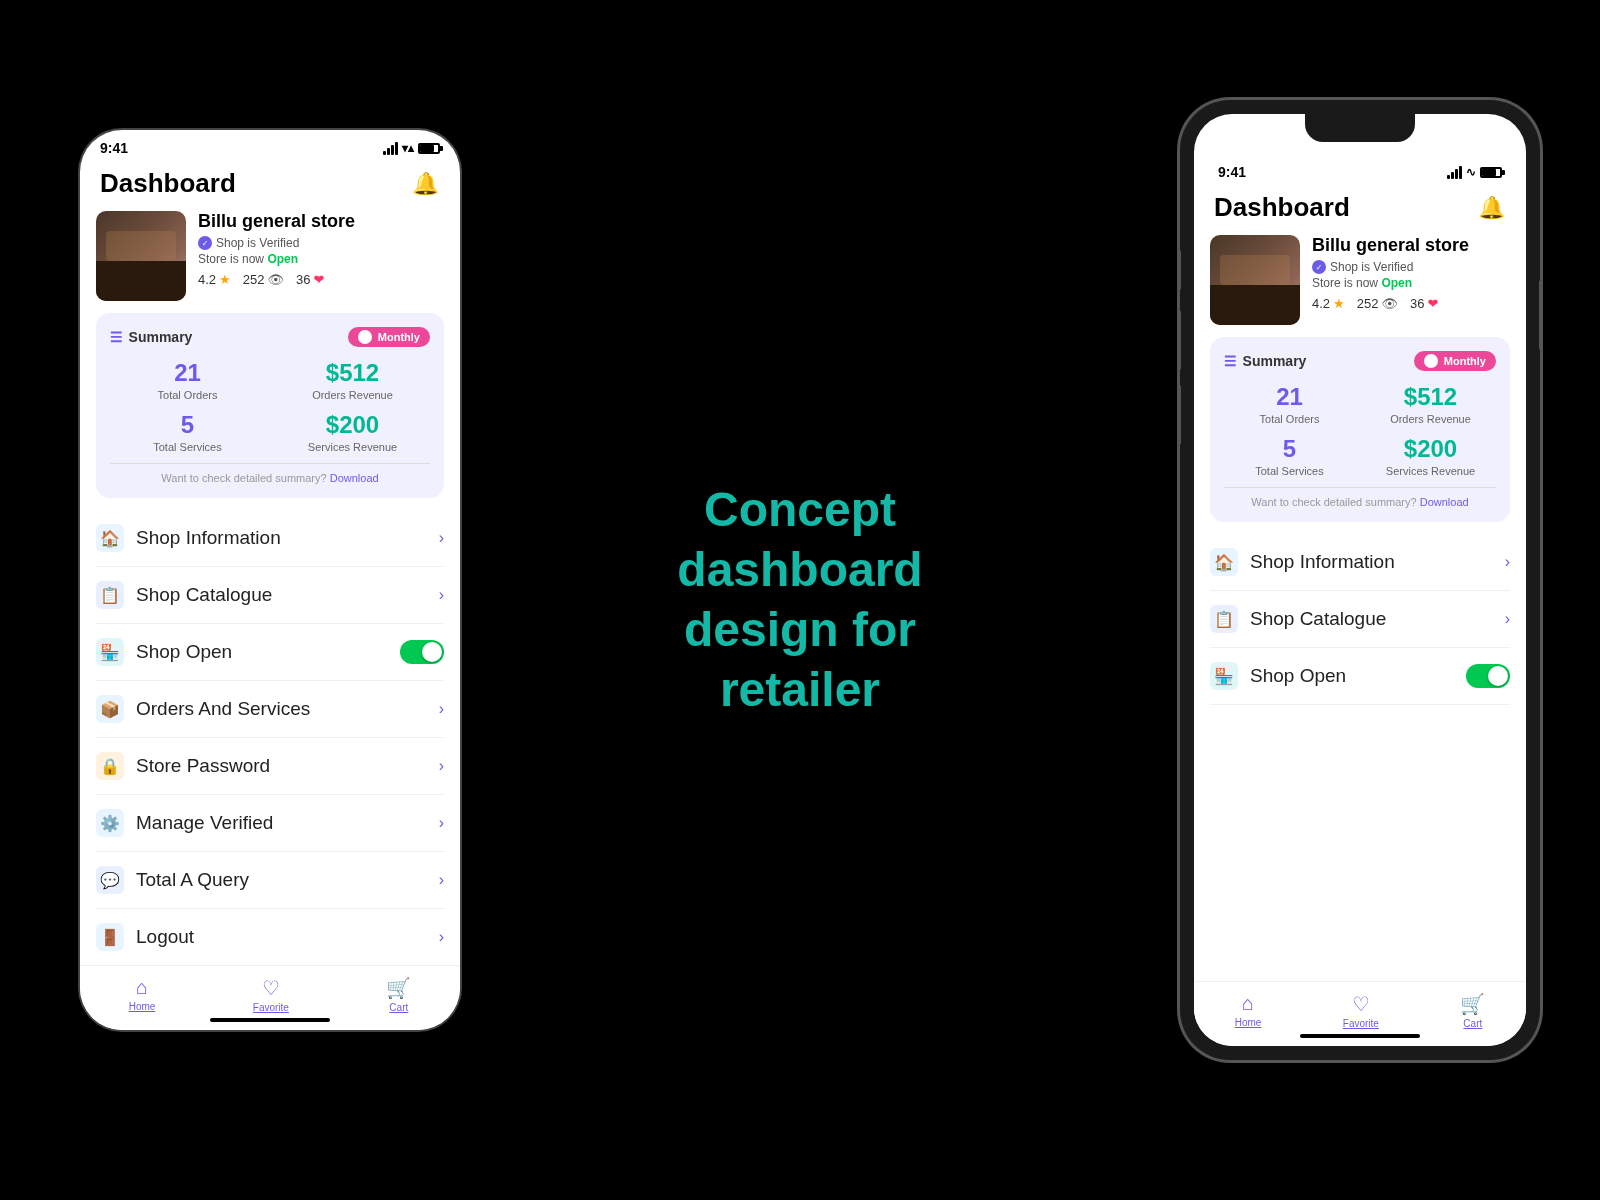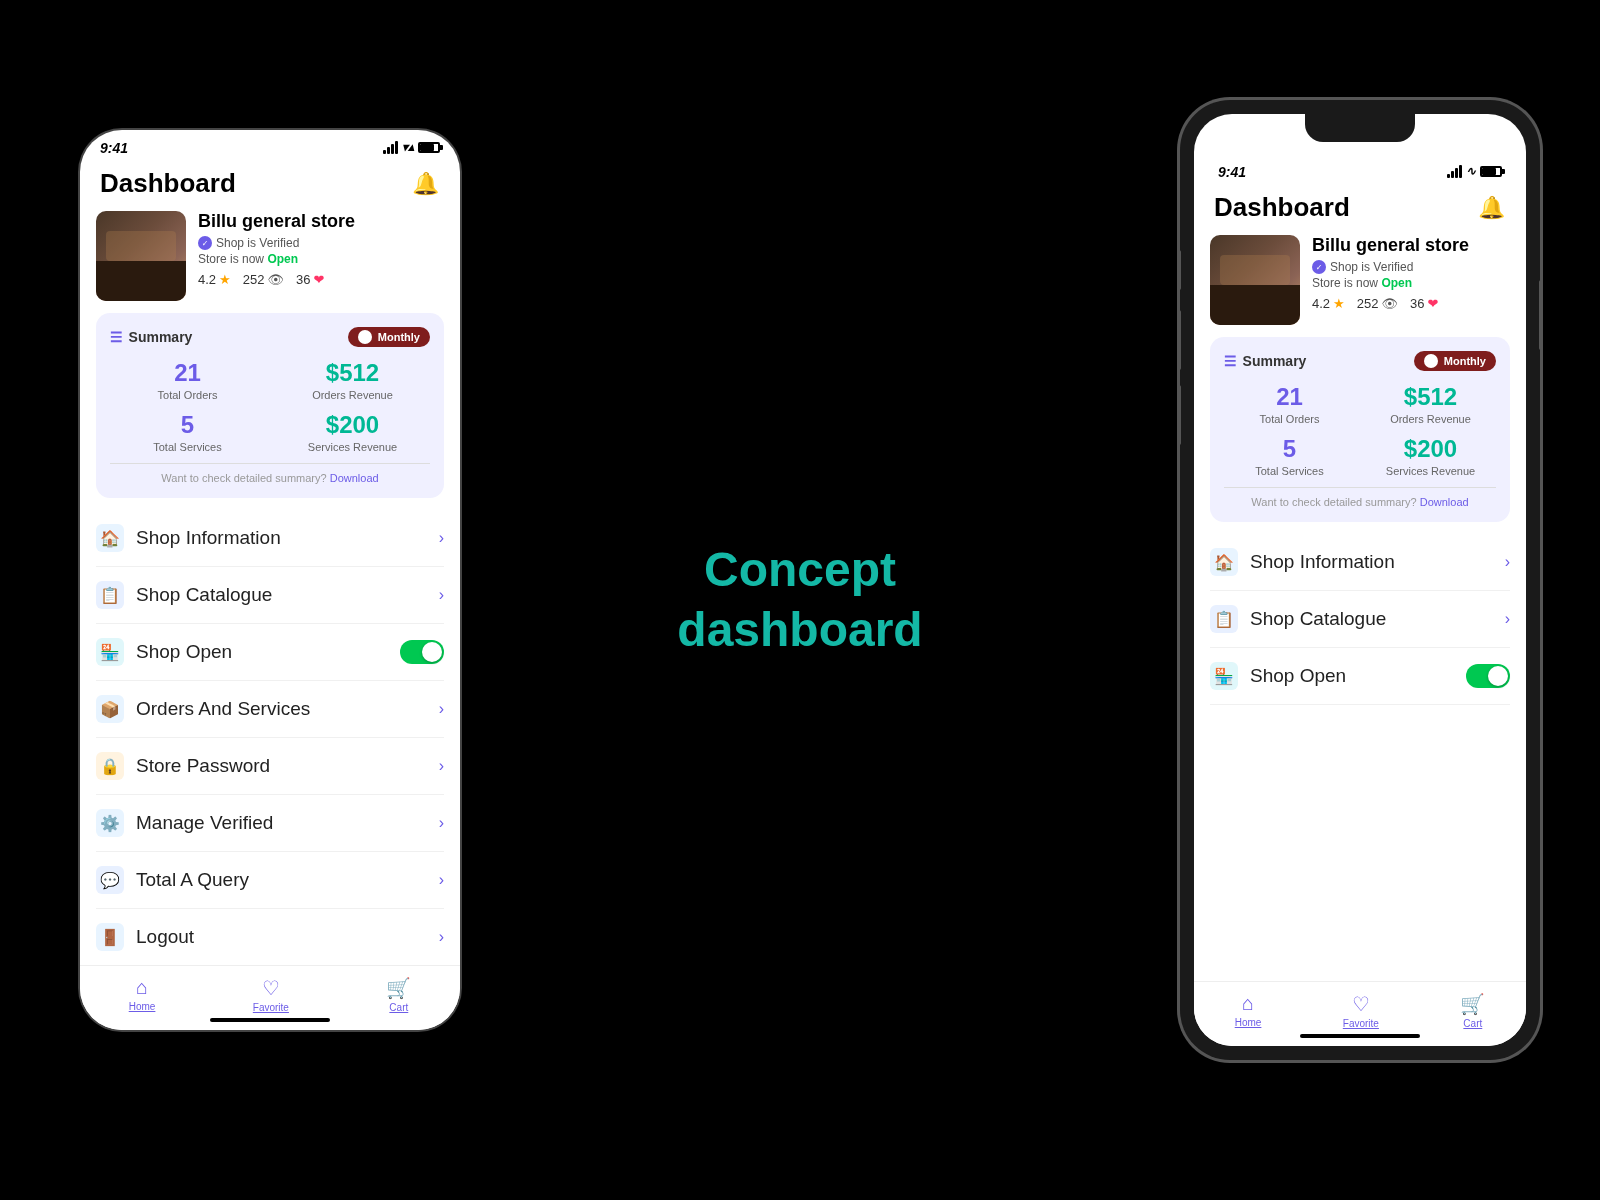--- a/index.html
+++ b/index.html
@@ -69,26 +69,25 @@
       bottom: 14px;
       background: #fff;
       border-radius: 38px;
       overflow: hidden;
     }
 
     
     .status-bar {
       display: flex;
       justify-content: space-between;
-      align-items: flex-start;
+      align-items: center;
       padding: 10px 20px 4px;
       font-size: 13px;
       font-weight: 600;
       color: #000;
-      font-style: italic;
     }
 
     .status-bar .time { font-weight: 700; font-size: 14px; }
 
     .status-icons {
       display: flex;
       align-items: center;
       gap: 4px;
     }
 
@@ -279,21 +278,21 @@
     }
 
     .summary-icon {
       color: #6c5ce7;
       font-size: 14px;
     }
 
     .toggle-monthly {
       display: flex;
       align-items: center;
-      background: #7f1d1d;
+      background: #ec4899;
       border-radius: 20px;
       padding: 3px 10px;
       gap: 6px;
     }
 
     .toggle-knob {
       width: 14px;
       height: 14px;
       background: white;
       border-radius: 50%;
@@ -517,20 +516,21 @@
       height: 60px;
       background: #555;
       border-radius: 2px;
     }
   </style>
 </head>
 <body>
 
 <div class="center-text">
   <span>Concept dashboard</span><br>
+  <span>design for retailer</span>
 </div>
 
 <div class="phone-frame phone-left">
 
   <div class="status-bar">
     <span class="time">9:41</span>
     <div class="status-icons">
       <div class="signal-bars">
         <span style="height:4px"></span>
         <span style="height:7px"></span>

